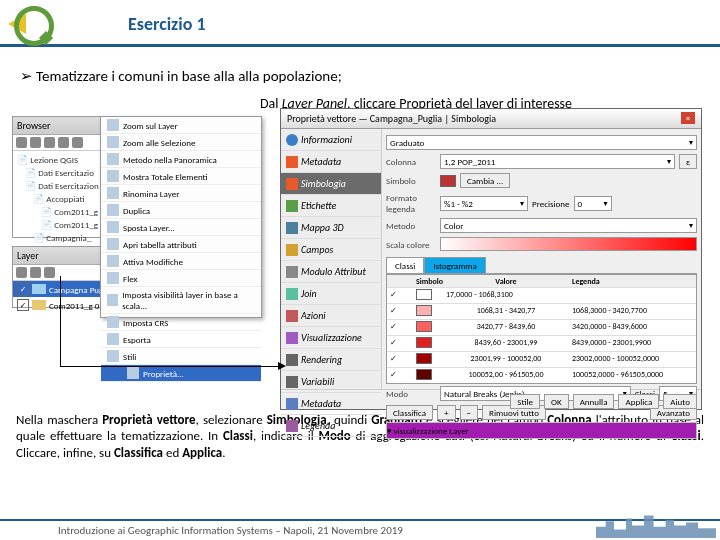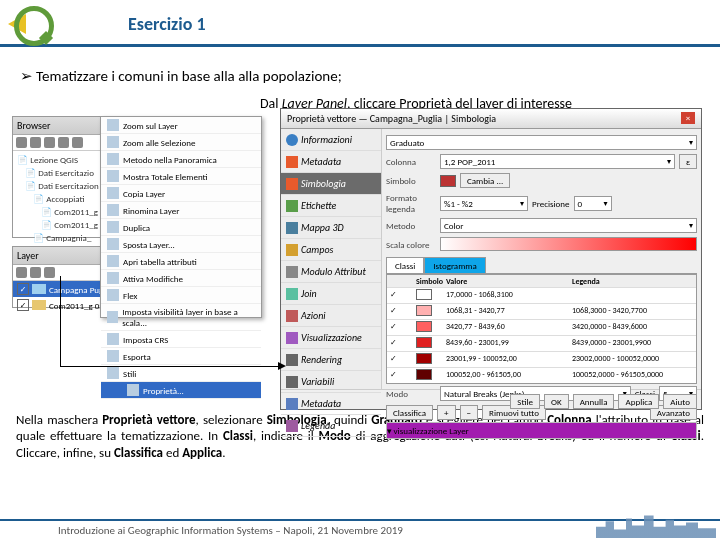--- a/index.html
+++ b/index.html
@@ -57,21 +57,21 @@
   .sel-box { border:1px solid #999; background:#fff; padding:1px 3px; flex:1; display:flex; justify-content:space-between; }
   .sel-box::after { content:"▾"; font-size:8px; }
   .gradient { height:12px; flex:1; background:linear-gradient(90deg,#fff,#f00); border:1px solid #999; }
   .btn { border:1px solid #999; background:#eee; padding:1px 6px; font-size:9px; }
   .tabbar { display:flex; gap:0; margin-top:4px; border-bottom:1px solid #999; }
   .tab { padding:2px 8px; background:#0ea5e9; border:1px solid #999; border-bottom:none; font-size:9px; }
   .tab.on { background:#fff; }
   .grid { border:1px solid #999; background:#fff; margin-top:0; }
   .ghead { display:flex; background:#eee; font-size:8px; font-weight:bold; }
   .ghead div, .grow div { padding:1px 3px; }
-  .gc1 { width:20px; } .gc2 { width:24px; } .gc3 { width:120px; } .gc4 { flex:1; }
+  .gc1 { width:20px; } .gc2 { width:24px; } .gc3 { width:120px;text-align:center; } .gc4 { flex:1; }
   .grow { display:flex; font-size:8px; border-top:1px solid #ddd; }
   .sw { width:14px; height:9px; display:inline-block; border:1px solid #666; }
   .cmark { font-size:8px; }
   .foot { display:flex; justify-content:flex-end; gap:4px; padding:4px; border-top:1px solid #ccc; }
   .bottomtext { padding:6px 16px 2px 16px; font-size:13px; text-align:justify; line-height:1.25; }
   .footer { position:absolute; bottom:0; left:0; right:0; border-top:2px solid #1d5b8f; display:flex; align-items:center; padding:3px 8px; font-size:11px; color:#555; }
   .skyline { position:absolute; right:4px; bottom:2px; width:120px; height:28px; background:linear-gradient(180deg,#6a8fb5 0%,#6a8fb5 100%); clip-path:polygon(0 100%,0 60%,8% 60%,8% 40%,15% 40%,15% 70%,25% 70%,25% 30%,30% 30%,30% 55%,40% 55%,40% 20%,48% 20%,48% 60%,58% 60%,58% 35%,65% 35%,65% 55%,75% 55%,75% 45%,85% 45%,85% 65%,100% 65%,100% 100%); opacity:.85; }
   .arrow { position:absolute; background:#000; }
   .arrow.v { width:1px; }
   .arrow.h { height:1px; }
@@ -134,21 +134,20 @@
       <span class="swatch" style="background:#e7c770"></span>
       <span>Com2011_g 02036</span>
     </div>
   </div>
 
   <div class="panel ctx">
     <div>Zoom sul Layer</div>
     <div>Zoom alle Selezione</div>
     <div>Metodo nella Panoramica</div>
     <div>Mostra Totale Elementi</div>
-    <div>Copia Layer</div>
     <div>Rinomina Layer</div>
     <div>Duplica</div>
     <div>Sposta Layer...</div>
     <div>Apri tabella attributi</div>
     <div>Attiva Modifiche</div>
     <div>Flex</div>
     <div>Imposta visibilità layer in base a scala...</div>
     <div>Imposta CRS</div>
     <div>Esporta</div>
     <div>Stili</div>

